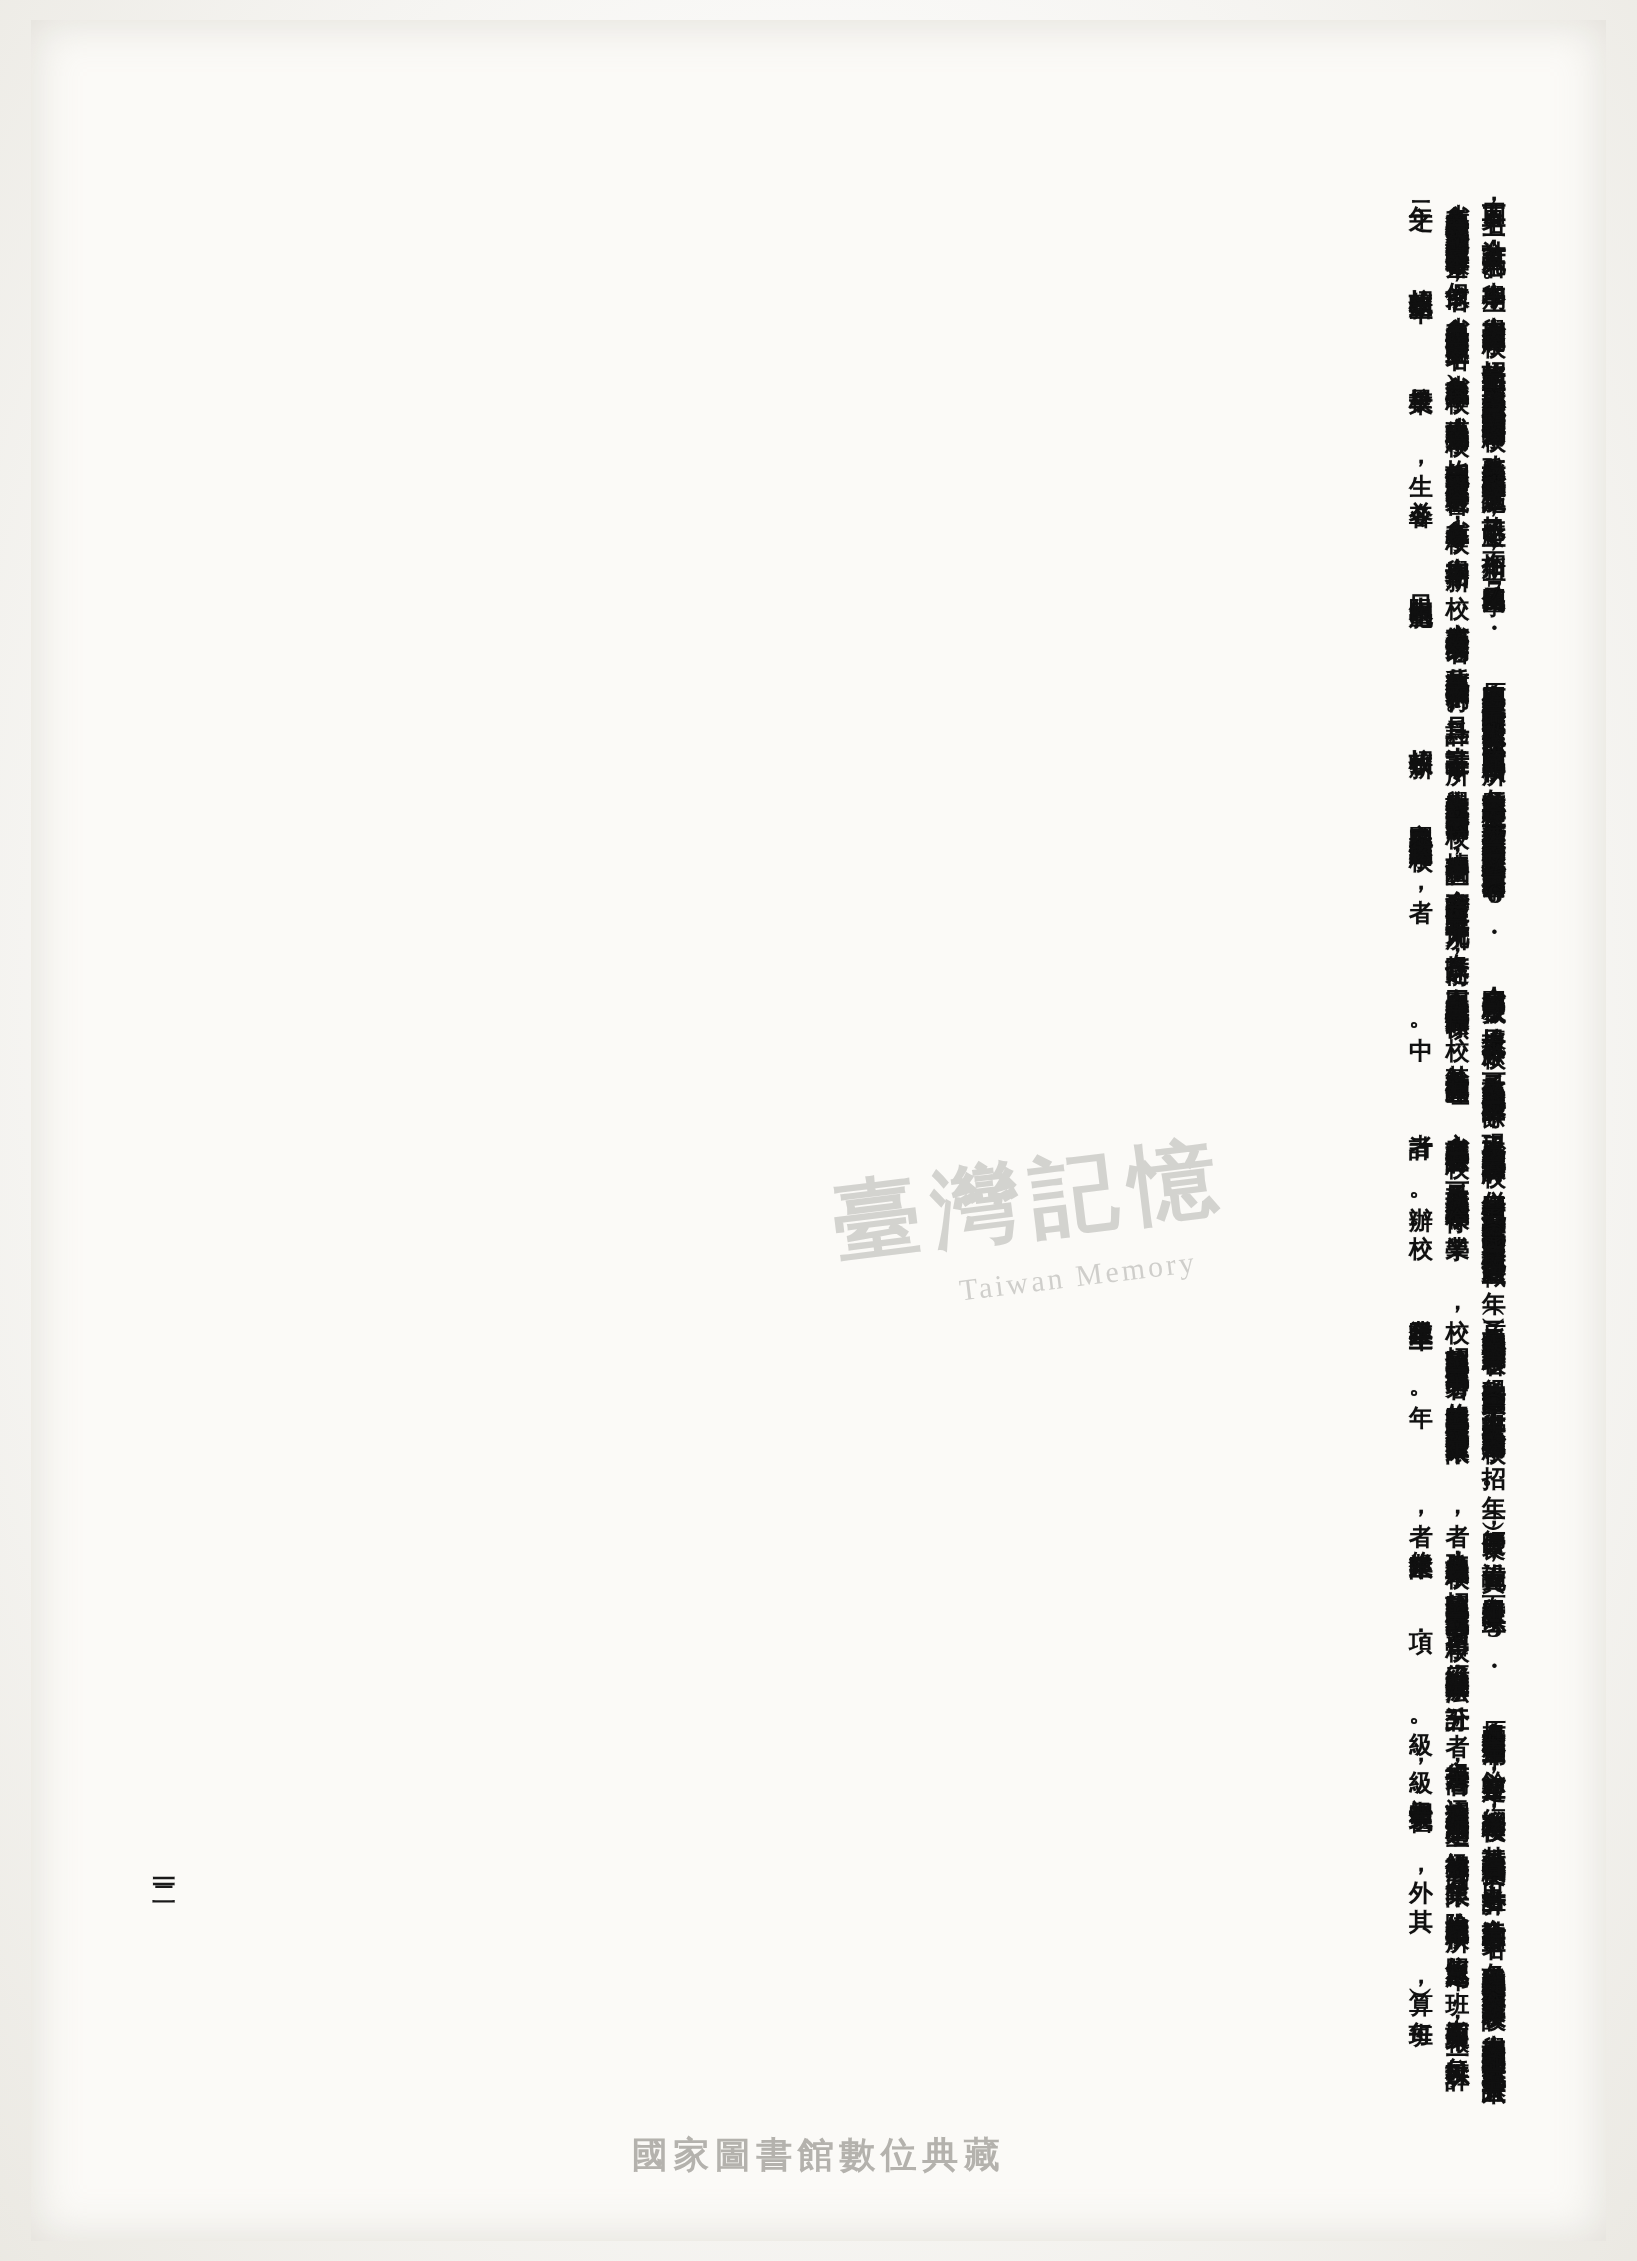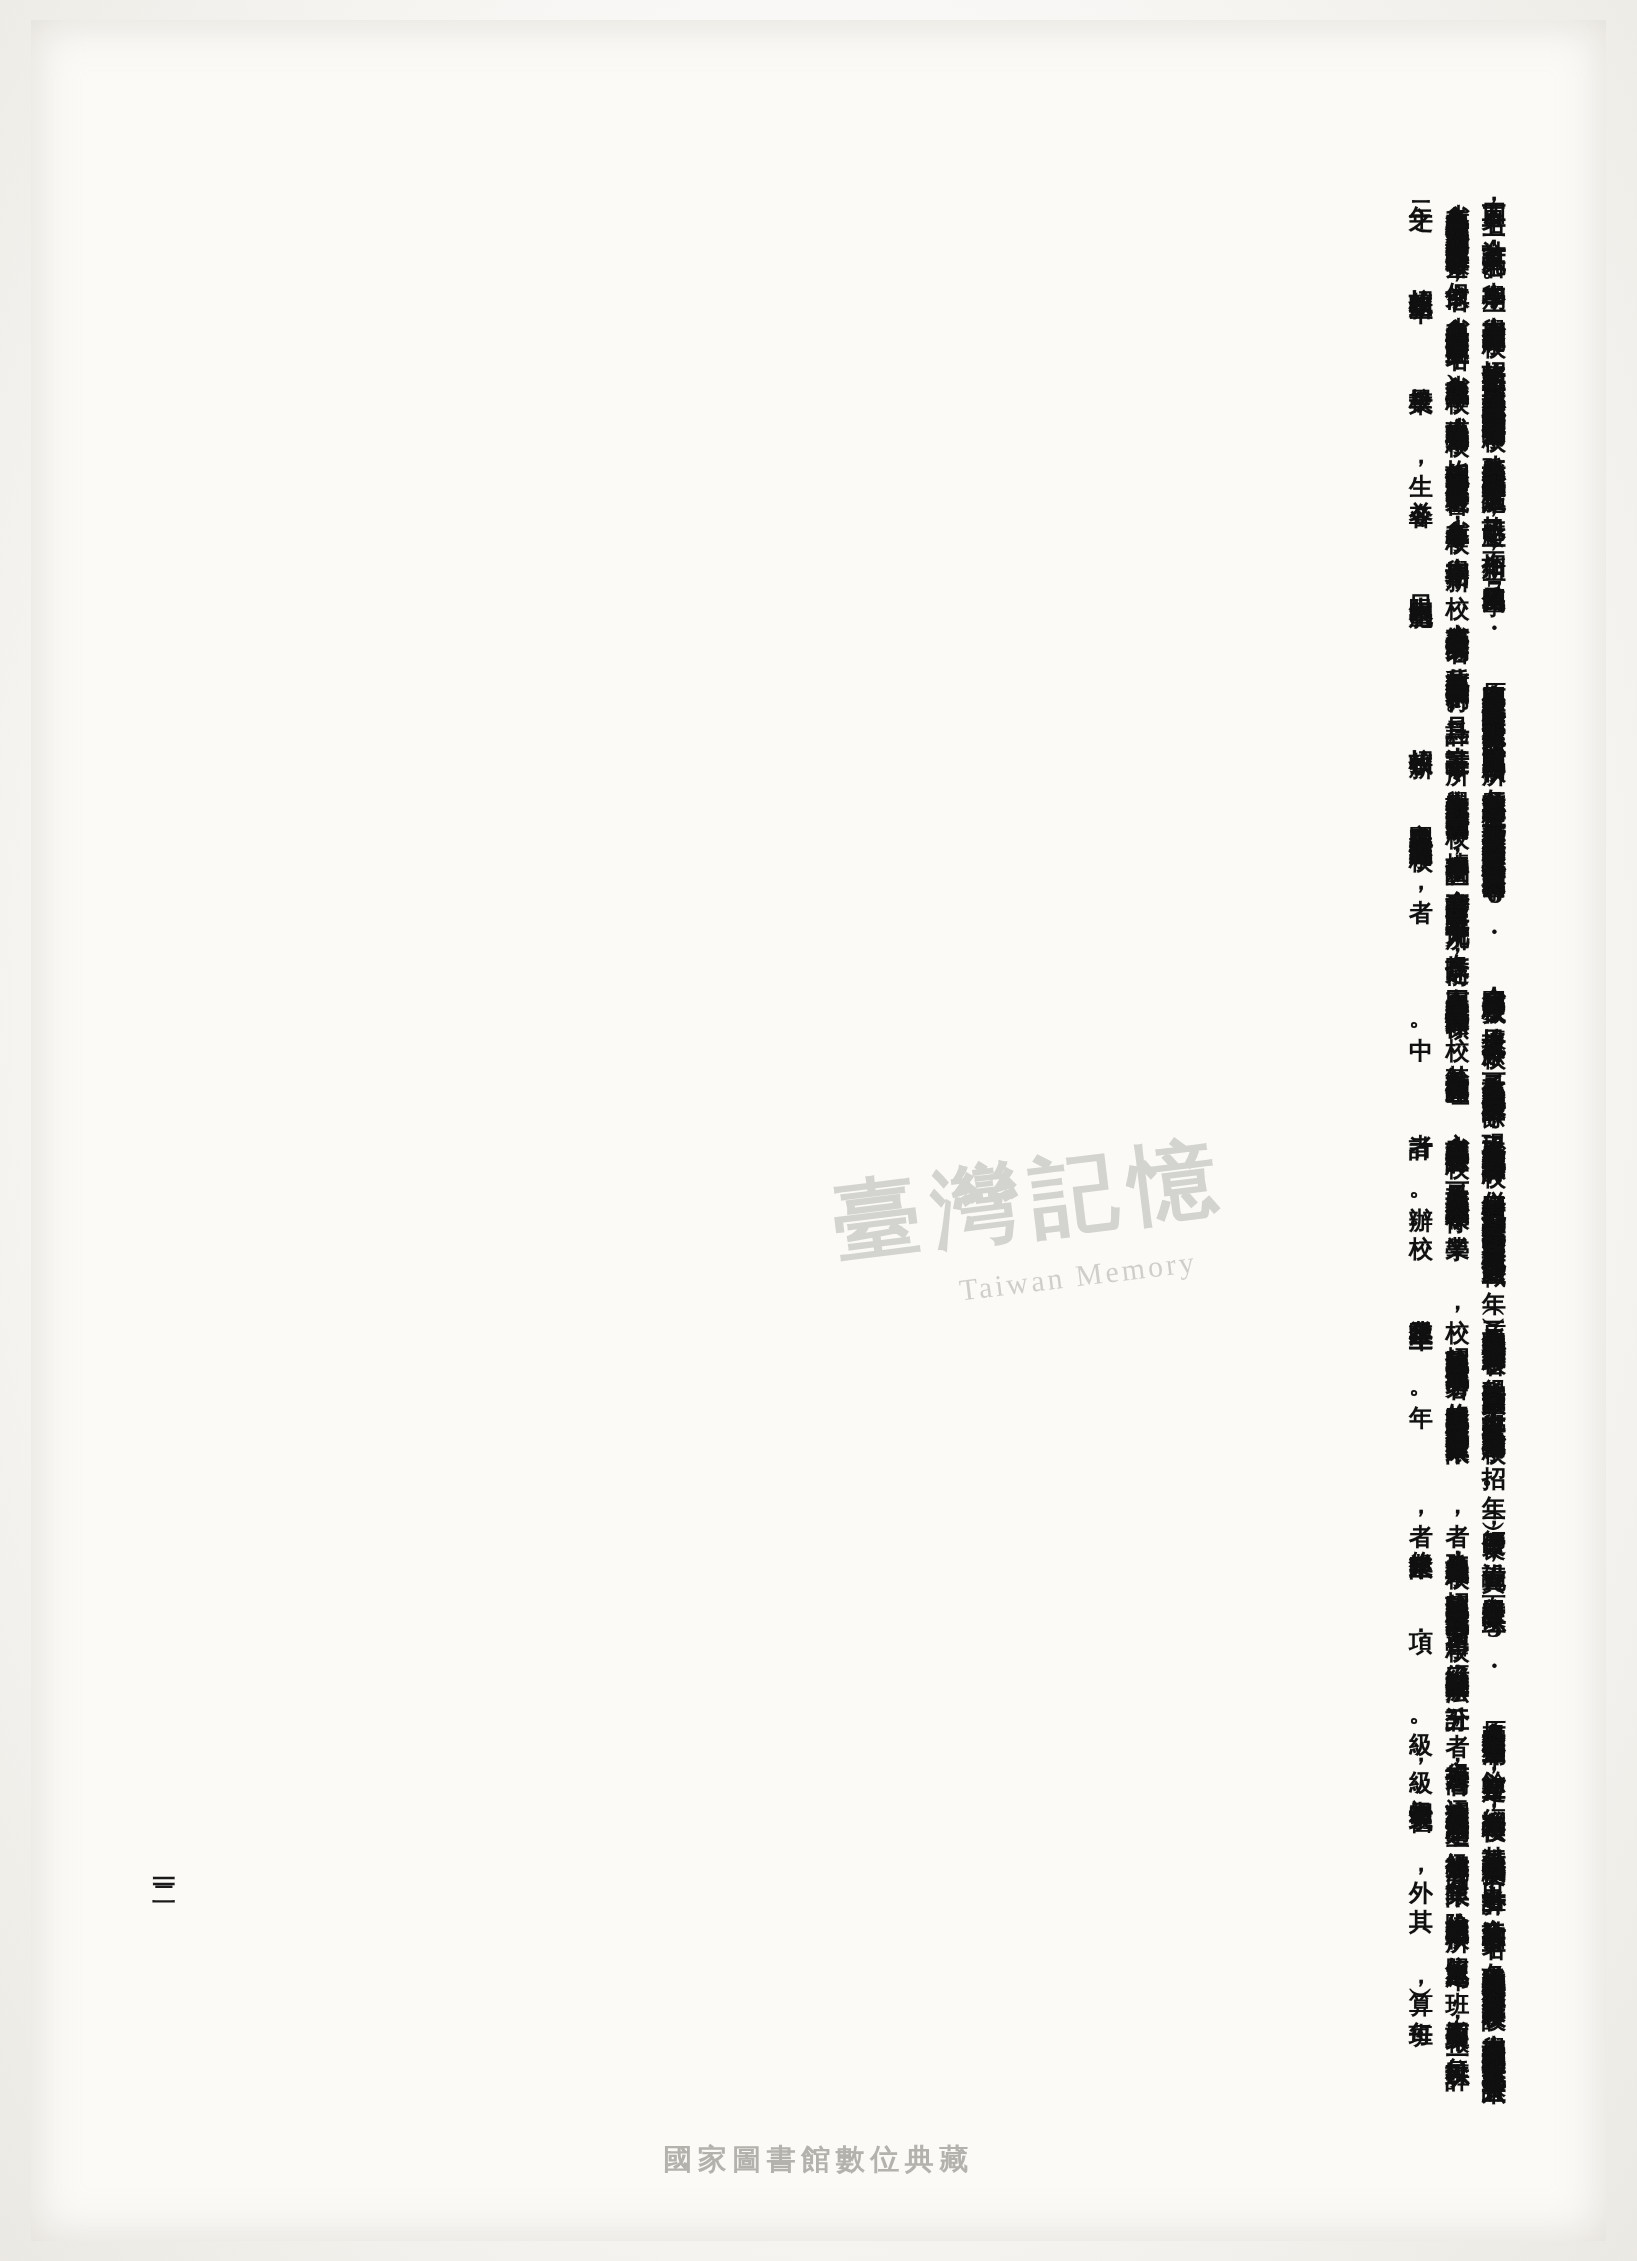--- a/index.html
+++ b/index.html
@@ -101,21 +101,21 @@
     font-family: "Liberation Serif", serif;
     white-space: nowrap;
   }
 
   .footer-stamp {
     position: absolute;
     left: 0;
     right: 0;
     bottom: 61px;
     text-align: center;
-    font-size: 29px;
+    font-size: 36px;
     letter-spacing: 5.5px;
     color: #b4b2ad;
     font-family: "DejaVu Serif", "Liberation Serif", serif;
     font-weight: 700;
   }
 </style>
 </head>
 <body>
 
 <div id="page">

